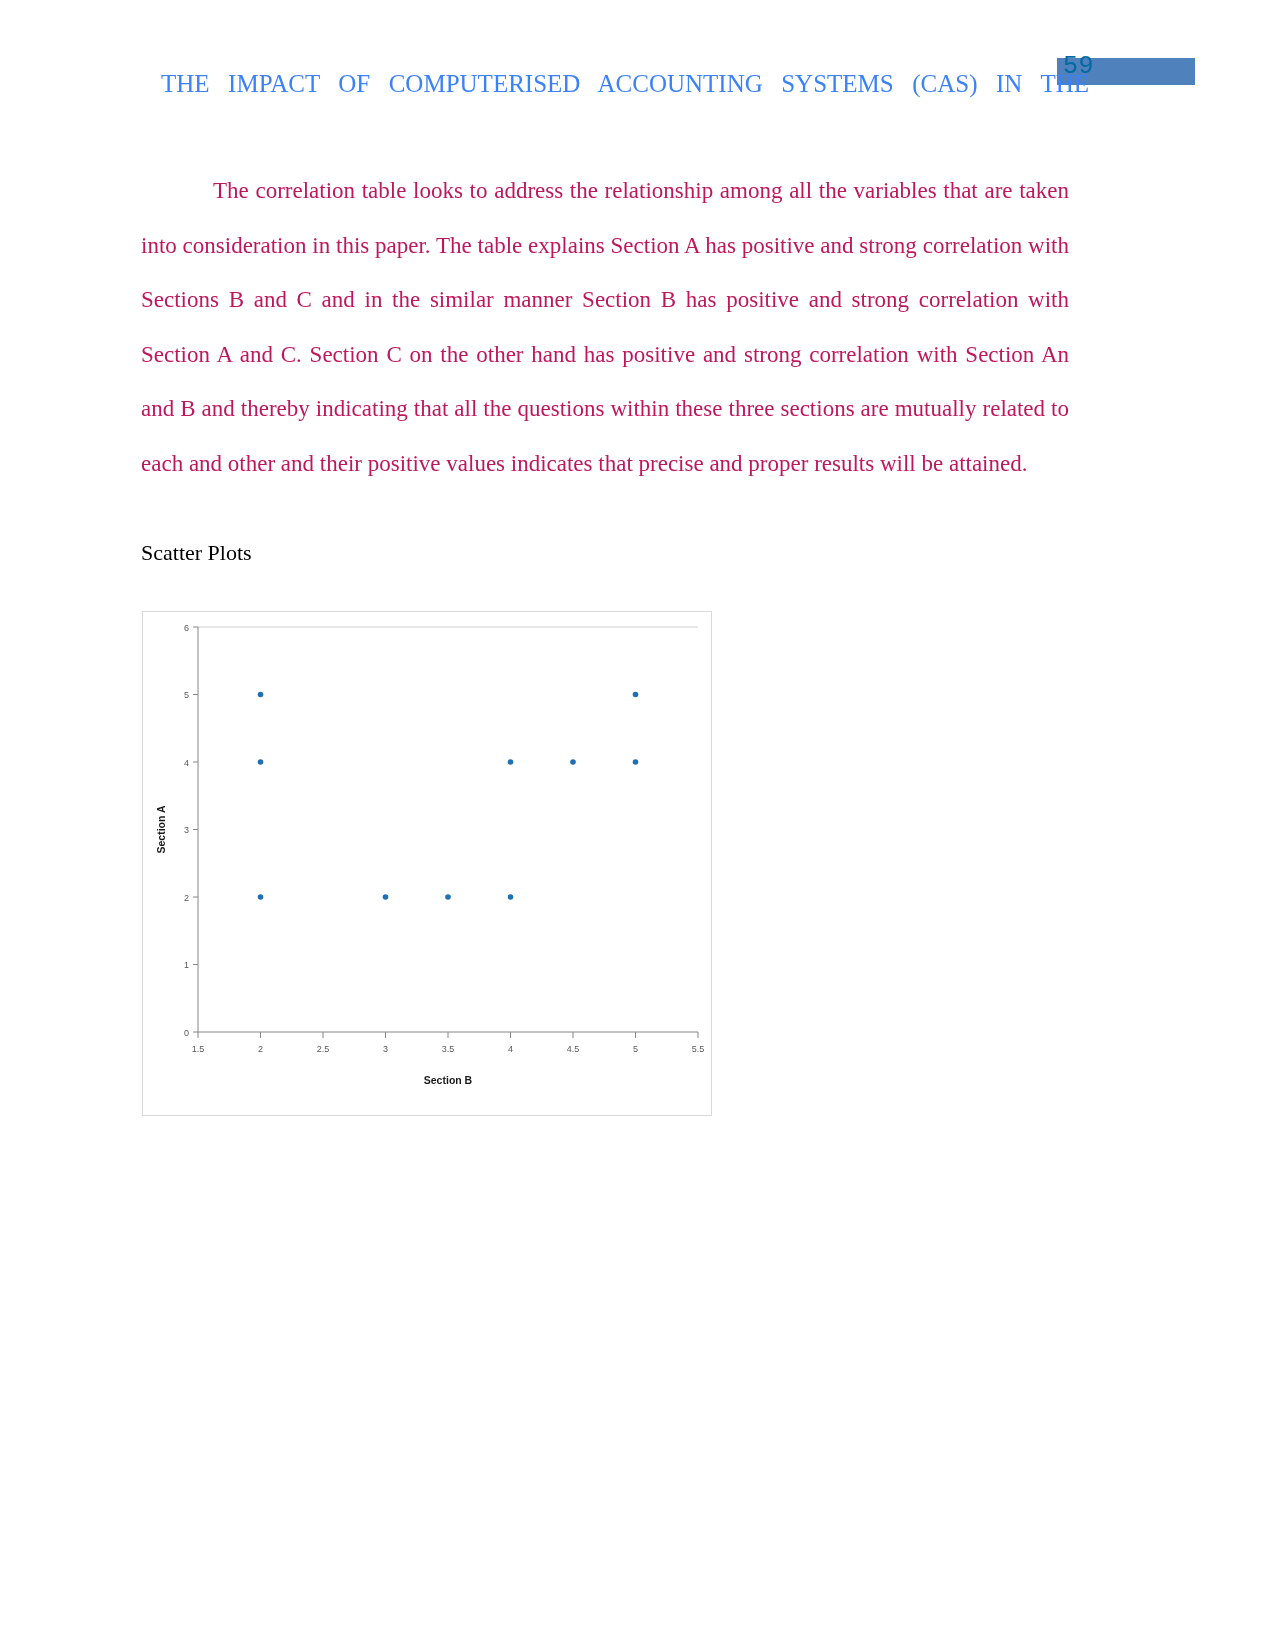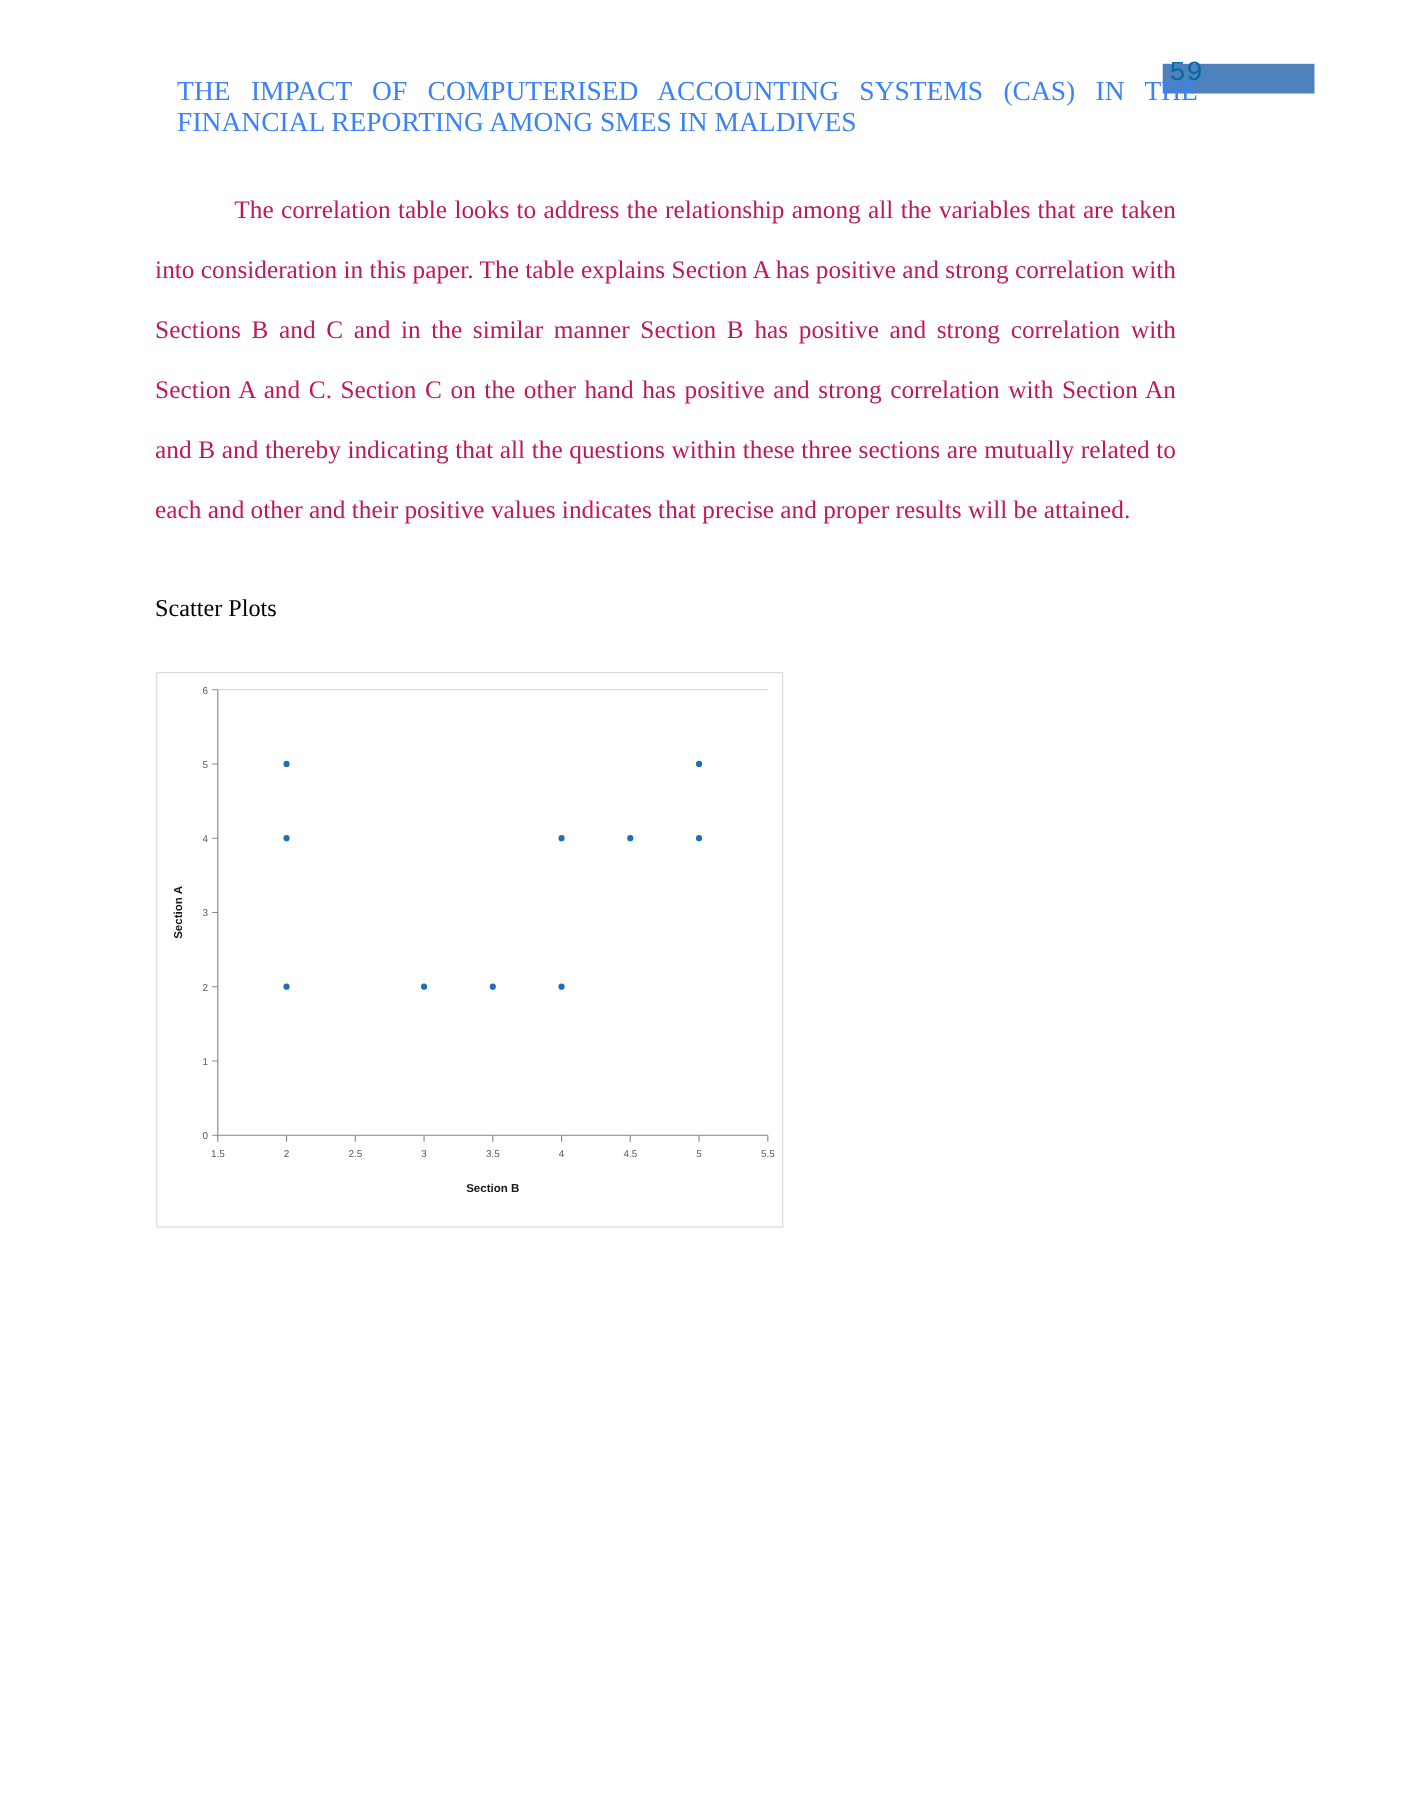--- a/index.html
+++ b/index.html
@@ -120,21 +120,20 @@
 </head>
 <body>
 
 <div class="page">
 
   <div class="page-badge"></div>
   <div class="page-badge-num">59</div>
 
   <div class="doc-header">
     <span class="line1">THE IMPACT OF COMPUTERISED ACCOUNTING SYSTEMS (CAS) IN THE</span>
-    <span class="line2">FINANCIAL REPORTING AMONG SMES IN MALDIVES</span>
   </div>
 
   <p class="body-par">The correlation table looks to address the relationship among all the variables that are taken into consideration in this paper. The table explains Section A has positive and strong correlation with Sections B and C and in the similar manner Section B has positive and strong correlation with Section A and C. Section C on the other hand has positive and strong correlation with Section An and B and thereby indicating that all the questions within these three sections are mutually related to each and other and their positive values indicates that precise and proper results will be attained.</p>
 
   <div class="sub-heading">Scatter Plots</div>
 
   <div class="chart-frame">
     <svg class="chart-svg" viewBox="0 0 570 505">
       <g id="chart-root">
           <line x1="55" y1="15" x2="555" y2="15" stroke="#d0d0d0" stroke-width="1"></line>

